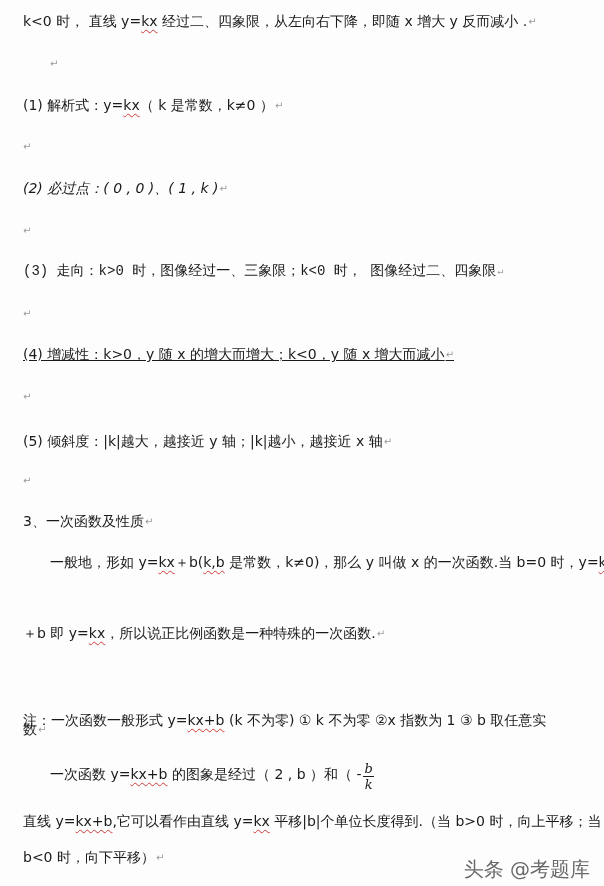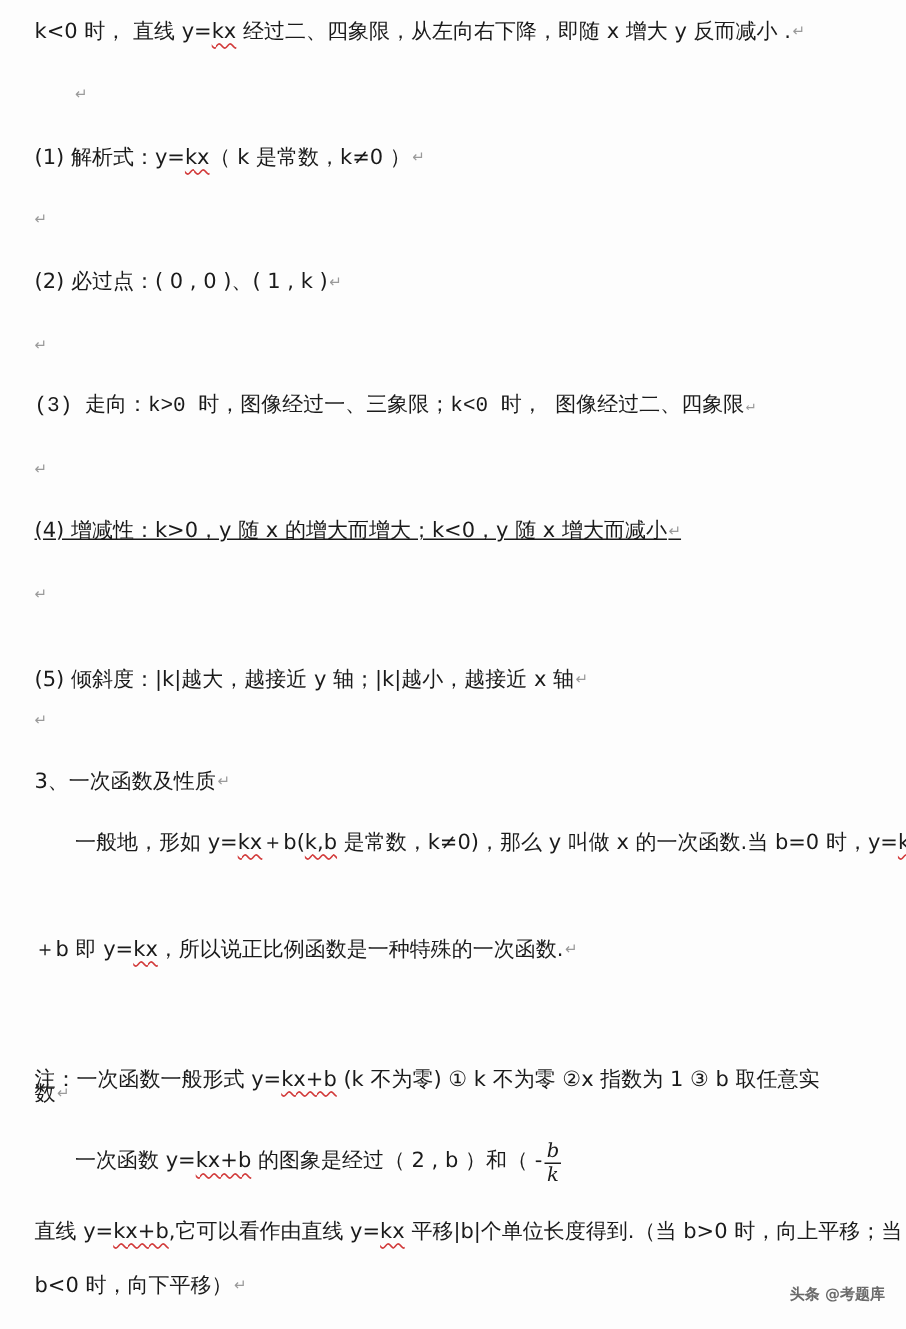--- a/index.html
+++ b/index.html
@@ -49,62 +49,61 @@
       margin: 0 2px;
       position: relative;
       top: 1px;
     }
     .frac .num { border-bottom: 1px solid #1a1a1a; padding: 0 1px; }
     .frac .den { padding: 0 1px; }
     .watermark {
       position: absolute;
       right: 14px;
       top: 856px;
-      font-size: 10px;
+      font-size: 20px;
       color: #6a6a6a;
       letter-spacing: 0px;
-      font-weight: bold;
     }
   </style>
 </head>
 <body>
 
 <div>
 
   <div class="line" style="top:12px;">
     <span>k&lt;0 时， 直线 y=</span><span class="squig">kx</span><span> 经过二、四象限，从左向右下降，即随 x 增大 y 反而减小 .</span><span class="pmark">↵</span>
   </div>
 
   <span class="empty-mark" style="left:50px; top:58px;">↵</span>
 
   <div class="line" style="top:96px;">
     <span>(1) 解析式：y=</span><span class="squig">kx</span><span>（ k 是常数，k≠0 ）</span><span class="pmark">↵</span>
   </div>
 
   <span class="empty-mark" style="left:23px; top:141px;">↵</span>
 
-  <div class="line" style="top:179px;">
+  <div class="line" style="top:179px;font-style:italic;">
     <span>(2) 必过点：( 0 , 0 )、( 1 , k )</span><span class="pmark">↵</span>
   </div>
 
   <span class="empty-mark" style="left:23px; top:225px;">↵</span>
 
   <div class="line" style="top:262px;font-family:Liberation Mono, monospace;">
     <span>(3) 走向：k&gt;0 时，图像经过一、三象限；k&lt;0 时， 图像经过二、四象限</span><span class="pmark">↵</span>
   </div>
 
   <span class="empty-mark" style="left:23px; top:308px;">↵</span>
 
   <div class="line" style="top:345px;text-decoration:underline;">
     <span>(4) 增减性：k&gt;0，y 随 x 的增大而增大；k&lt;0，y 随 x 增大而减小</span><span class="pmark">↵</span>
   </div>
 
   <span class="empty-mark" style="left:23px; top:391px;">↵</span>
 
-  <div class="line" style="top:444px;">
+  <div class="line" style="top:432px;">
     <span>(5) 倾斜度：|k|越大，越接近 y 轴；|k|越小，越接近 x 轴</span><span class="pmark">↵</span>
   </div>
 
   <span class="empty-mark" style="left:23px; top:475px;">↵</span>
 
   <div class="line" style="top:512px;">
     <span>3、一次函数及性质</span><span class="pmark">↵</span>
   </div>
 
   <div class="line indent" style="top:553px;">

